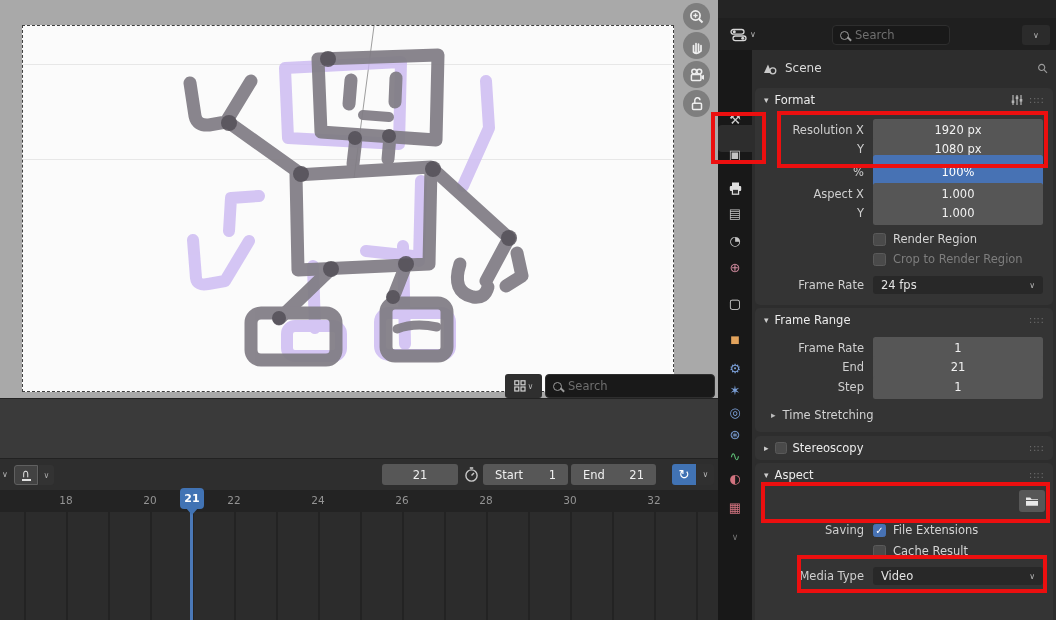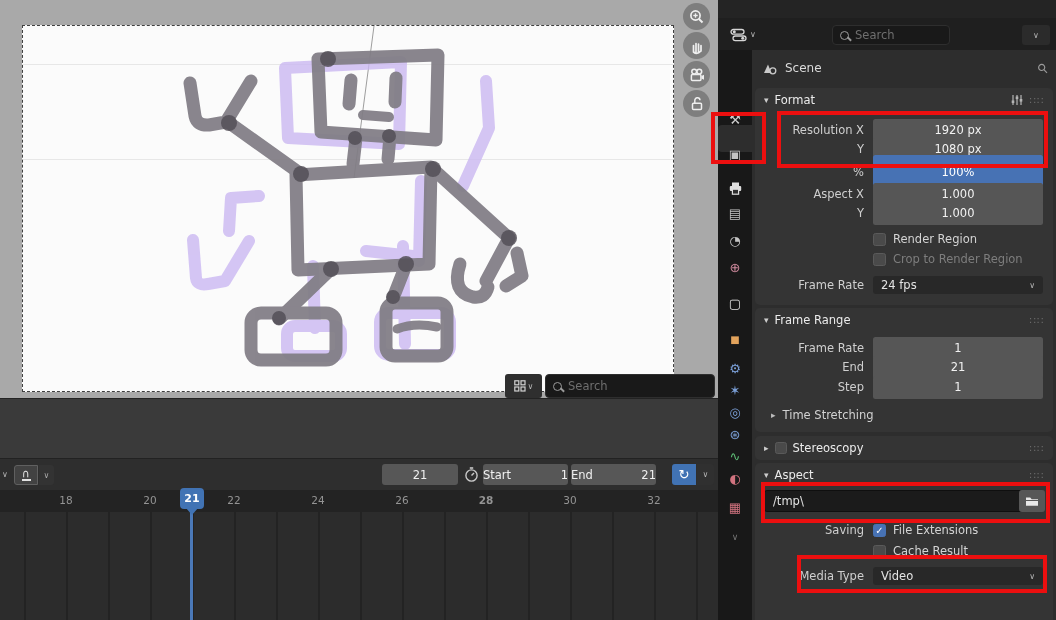--- a/index.html
+++ b/index.html
@@ -21,21 +21,21 @@
   .searchpill { height:24px; background:#191919; border:1px solid #2e2e2e; border-radius:4px; display:flex; align-items:center; padding:0 7px; gap:6px; }
   .searchpill input { background:transparent; border:none; outline:none; color:#cfcfcf; font-size:11.5px; width:120px; font-family:inherit; }
   .searchpill input::placeholder { color:#6f6f6f; }
   .mag { position:relative; width:9px; height:9px; border:1.5px solid #9a9a9a; border-radius:50%; flex:0 0 auto; }
   .mag::after { content:''; position:absolute; width:5px; height:1.5px; background:#9a9a9a; right:-4px; bottom:-1px; transform:rotate(45deg); }
 
   
   #dope-area { position:absolute; left:0; top:398px; width:718px; height:60px; background:#3a3a3a; border-top:1px solid #232323; }
   #tl-header { position:absolute; left:0; top:458px; width:718px; height:32px; background:#2e2e2e; border-top:1px solid #222; }
   .pill { position:absolute; top:5px; height:21px; background:#575757; border-radius:3px; color:#f0f0f0; display:flex; align-items:center; justify-content:center; }
-  .pill.kv { justify-content:space-between; padding:0 0; }
+  .pill.kv { justify-content:space-between; padding:0 12px; }
   #magnet-btn { position:absolute; left:14px; top:6px; width:24px; height:20px; background:#424242; border:1px solid #606060; border-radius:3px 0 0 3px; color:#e2e2e2; display:flex; flex-direction:column; align-items:center; justify-content:center; line-height:9px; font-size:11px; }
   #magnet-btn .bar { width:9px; height:1.5px; background:#e2e2e2; margin-top:1px; }
   #magnet-dd { position:absolute; left:39px; top:6px; width:15px; height:20px; background:#333; border-radius:0 3px 3px 0; color:#aaa; font-size:8px; display:flex; align-items:center; justify-content:center; }
   .chev { font-size:8px; color:#b5b5b5; }
   #sync-btn { position:absolute; left:672px; top:5px; width:24px; height:21px; background:#4173b4; border-radius:3px 0 0 3px; color:#fff; display:flex; align-items:center; justify-content:center; font-size:13px; }
   #sync-dd { position:absolute; left:697px; top:5px; width:17px; height:21px; background:#303030; border-radius:0 3px 3px 0; display:flex; align-items:center; justify-content:center; }
   #ruler { position:absolute; left:0; top:490px; width:718px; height:22px; background:#232323; }
   .rlabel { position:absolute; top:4px; width:30px; text-align:center; color:#949494; font-size:10.5px; }
   #tl-content { position:absolute; left:0; top:512px; width:718px; height:108px; background:#2c2c2c; }
   .gline { position:absolute; top:0; bottom:0; width:2px; background:#232323; }
@@ -219,21 +219,21 @@
         <span class="chev">∨</span>
       </div>
   </div>
 
   <div id="ruler">
       <span class="rlabel" style="left: 51px;">18</span>
       <span class="rlabel" style="left: 135px;">20</span>
       <span class="rlabel" style="left: 219px;">22</span>
       <span class="rlabel" style="left: 303px;">24</span>
       <span class="rlabel" style="left: 387px;">26</span>
-      <span class="rlabel" style="left: 471px; font-weight: bold;">28</span>
+      <span class="rlabel" style="left: 471px;">28</span>
       <span class="rlabel" style="left: 555px;">30</span>
       <span class="rlabel" style="left: 639px;">32</span>
     </div>
   <div id="tl-content">
       <div class="gline" style="left: 24px;"></div>
       <div class="gline" style="left: 66px;"></div>
       <div class="gline" style="left: 108px;"></div>
       <div class="gline" style="left: 150px;"></div>
       <div class="gline" style="left: 192px;"></div>
       <div class="gline" style="left: 234px;"></div>
@@ -398,21 +398,20 @@
         <span class="grip">∷∷</span>
       </div>
     </div>
 
     <div class="panel" style="top:413px;height:157px;border-radius:5px 5px 0 0">
       <div class="phead">
         <span class="arrow">▾</span>
         <span>Aspect</span>
         <span class="grip">∷∷</span>
       </div>
-      <div class="pathfield">/tmp\</div>
       <div class="folderbtn">
         <svg width="14" height="12">
             <path d="M1,2.5 h4.2 l1.5,1.7 H13 V10.7 H1 Z" fill="#e8e8e8"></path>
             <line x1="1" y1="5.5" x2="13" y2="5.5" stroke="#575757" stroke-width="1"></line>
           </svg>
       </div>
       <div class="prow" style="top:58px">
         <span class="plabel">Saving</span>
         <span class="cbox on">✓</span>
         <span class="clabel">File Extensions</span>

